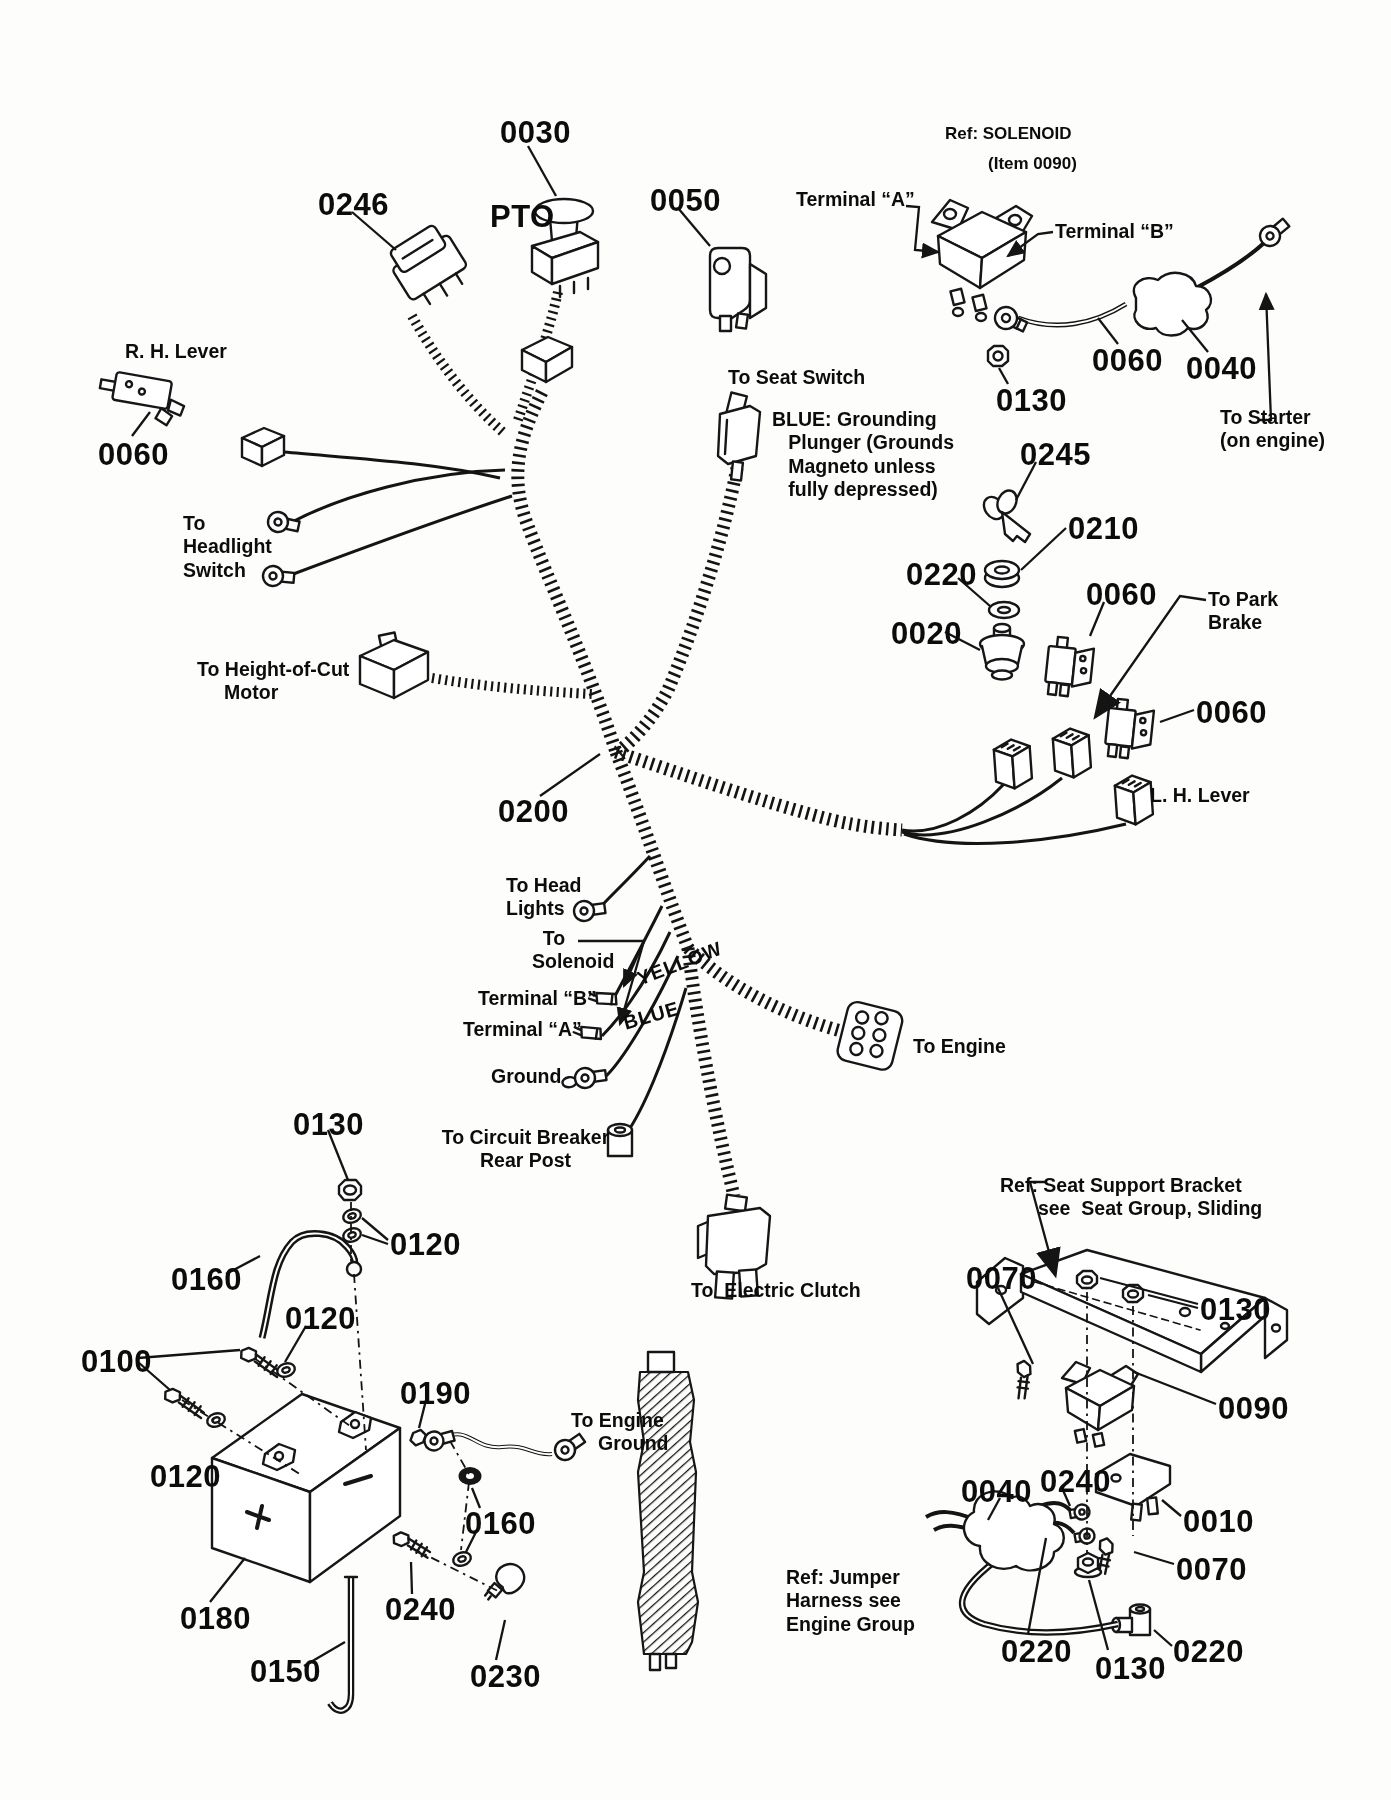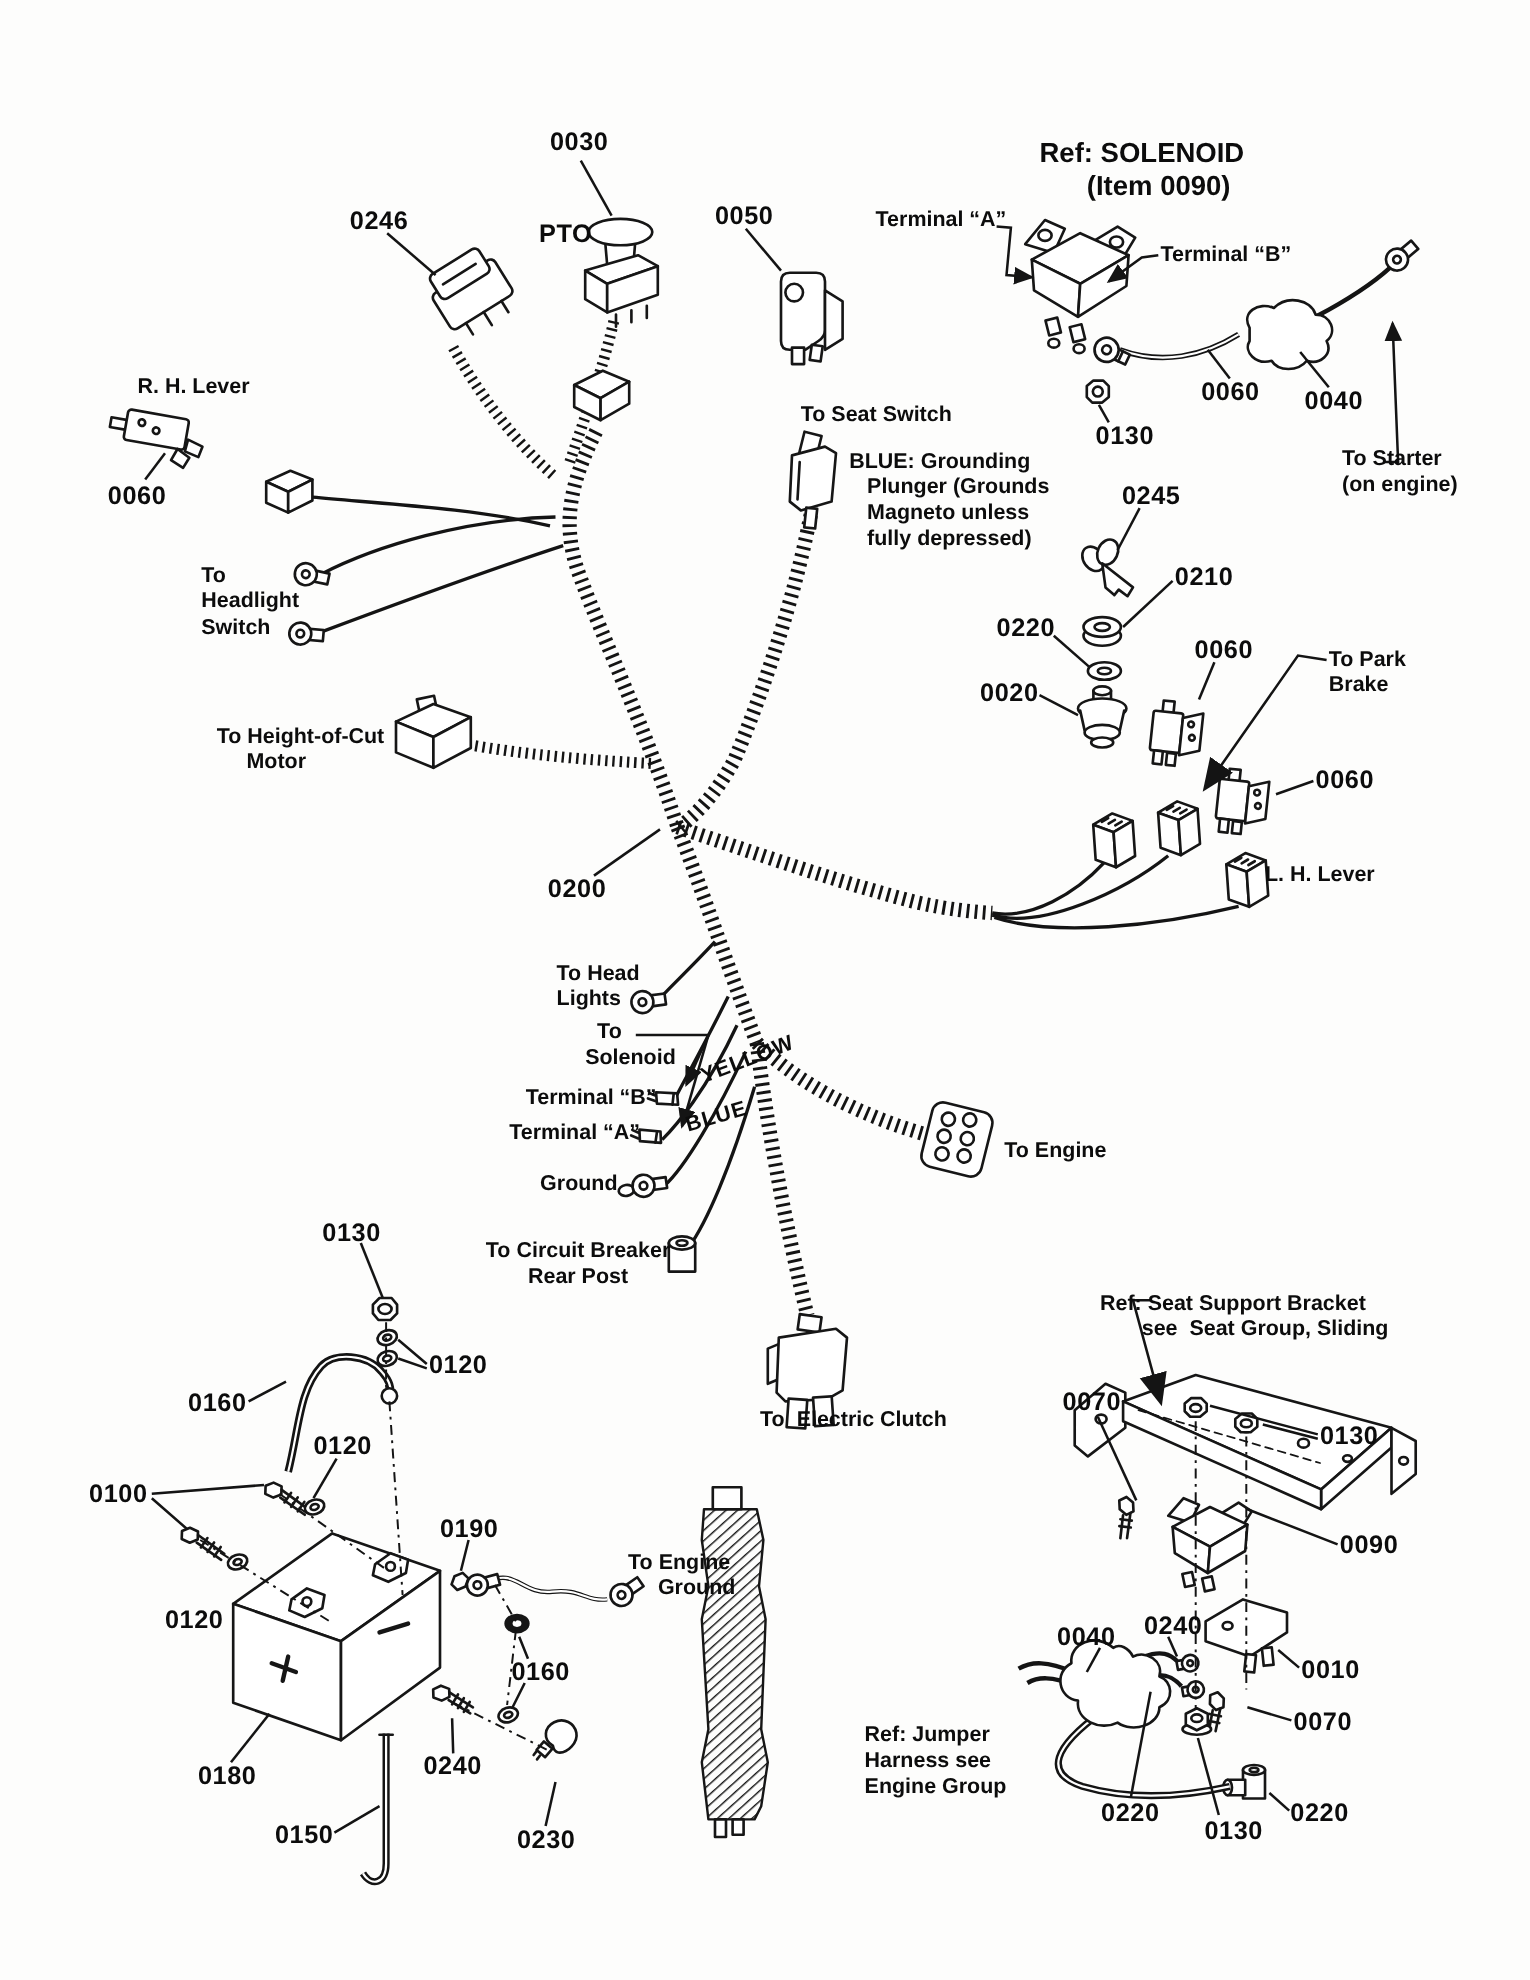--- a/index.html
+++ b/index.html
@@ -11,23 +11,23 @@
   .f{fill:#fff}
   .fb{fill:#161616;stroke:none}
   .loom{stroke:#141414;stroke-width:13;fill:none;stroke-dasharray:2.6 4.8;stroke-linecap:butt}
   .loom2{stroke-width:10;stroke-dasharray:2.2 4.4}
   .wire{stroke:#141414;stroke-width:3;fill:none}
   .w4{stroke-width:4}.w5{stroke-width:5}.w6{stroke-width:6.5}.w7{stroke-width:7}
   .wcore{stroke:#fff;stroke-width:2;fill:none}
   .lead{stroke:#141414;stroke-width:2.3;fill:none}
   .dash{stroke:#141414;stroke-width:1.8;fill:none;stroke-dasharray:9 5 2.5 5}
   .dash2{stroke:#141414;stroke-width:1.6;fill:none;stroke-dasharray:7 5}
-  .pn{position:absolute;font-weight:700;font-size:23px;letter-spacing:.5px;white-space:pre;line-height:1.12}
+  .pn{position:absolute;font-weight:700;font-size:31px;letter-spacing:.5px;white-space:pre;line-height:1.12}
   .lbl{position:absolute;font-weight:700;font-size:19.5px;white-space:pre;line-height:1.2}
-  .big{font-size:25px}
+  .big{font-size:17px}
   .ctr{text-align:center}
   .rot{transform-origin:left center}
   .logo{position:absolute;left:1186px;top:1804px;font-family:Liberation Sans, sans-serif;
         font-weight:700;font-size:38px;letter-spacing:-1px;text-decoration:none;white-space:nowrap}
   .logo .de{font-size:18px;letter-spacing:0;font-weight:700}
 </style>
 </head>
 <body>
 
 <div class="page">

